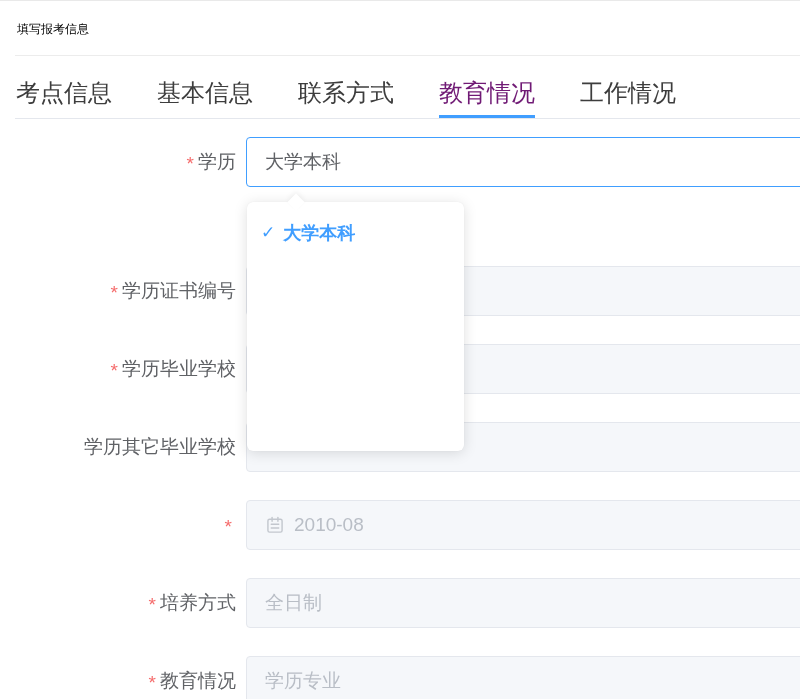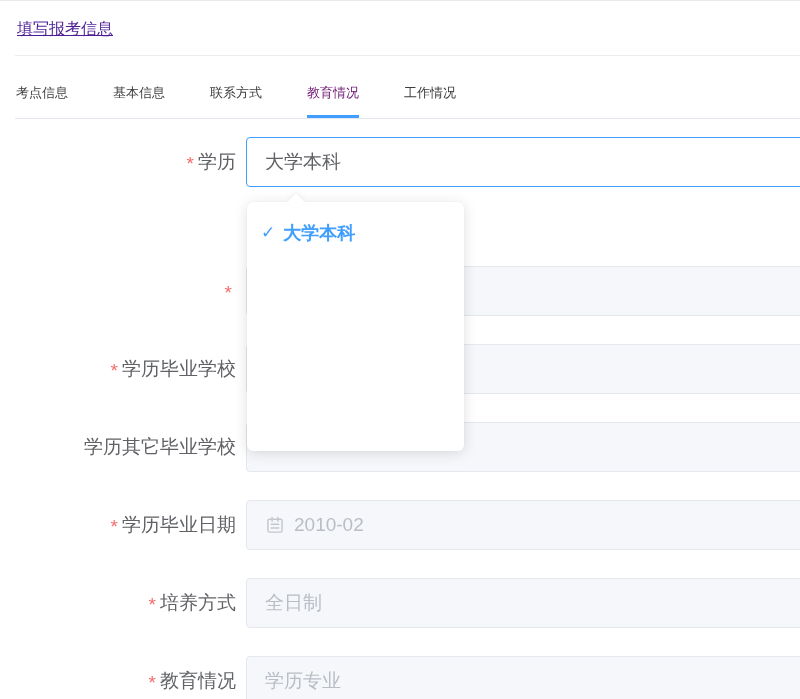--- a/index.html
+++ b/index.html
@@ -1,24 +1,24 @@
 <!DOCTYPE html>
 <html><head>
 <meta charset="utf-8">
 <style>
   html,body{margin:0;padding:0;}
   body{
     width:800px;height:699px;overflow:hidden;background:#fff;position:relative;
     border-top:1px solid #e9e9e9;box-sizing:border-box;
     font-family:"Liberation Sans","DejaVu Sans",sans-serif;
   }
-  .page-title{font-size:16px;color:#4c1d95;padding:17px 0 0 17px;line-height:22px;text-decoration:underline;}
+  .page-title{font-size:12px;color:#000000;padding:17px 0 0 17px;line-height:22px;}
   .title-divider{border-bottom:1px solid #ececec;margin:15px 0 0 15px;}
   .tabs{display:flex;gap:45px;margin-left:15px;padding:26px 0 0 1px;border-bottom:1px solid #e4e7ed;}
-  .tab{font-size:13px;line-height:22px;color:#3d3d3d;padding-bottom:11px;border-bottom:3px solid transparent;cursor:pointer;white-space:nowrap;}
+  .tab{font-size:24px;line-height:22px;color:#3d3d3d;padding-bottom:11px;border-bottom:3px solid transparent;cursor:pointer;white-space:nowrap;}
   .tab.active{color:#701a75;border-bottom-color:#409EFF;}
   .form{padding-top:18px;}
   .row{display:flex;align-items:center;width:820px;height:50px;margin-bottom:28px;}
   .row.first{margin-bottom:79px;}
   .field-label{width:236px;display:flex;justify-content:flex-end;align-items:center;font-size:19px;color:#606266;white-space:nowrap;}
   .req{color:#F56C6C;font-size:19px;margin-right:4px;padding-top:4px;}
   .control{flex:1;margin-left:10px;height:50px;box-sizing:border-box;border-radius:4px;font-size:19px;padding:0 18px;display:flex;align-items:center;}
   input.control{outline:none;}
   .focused{background:#fff;border:1px solid #409EFF;color:#606266;}
   .disabled{background:#f5f7fa;border:1px solid #e4e7ed;color:#b9bec6;}
@@ -50,20 +50,21 @@
     <div class="field-label">
       <span class="req hide-if-empty">*</span>
       <span>学历</span>
     </div>
     <input class="control focused" type="text" value="大学本科" style="">
   </div>
 
   <div class="row">
     <div class="field-label">
       <span class="req hide-if-empty">*</span>
+      <span>学历证书编号</span>
     </div>
     <div class="control disabled">
       <span></span>
     </div>
   </div>
 
   <div class="row">
     <div class="field-label">
       <span class="req hide-if-empty">*</span>
       <span>学历毕业学校</span>
@@ -79,33 +80,32 @@
       <span>学历其它毕业学校</span>
     </div>
     <div class="control disabled">
       <span></span>
     </div>
   </div>
 
   <div class="row">
     <div class="field-label">
       <span class="req hide-if-empty">*</span>
-      <span>学历毕业日期</span>
     </div>
     <div class="control disabled">
       <span class="cal-icon">
         <svg width="20" height="20" viewBox="0 0 24 24" fill="none" stroke="#c3c7ce" stroke-width="1.7" stroke-linecap="round">
           <rect x="3.5" y="5" width="17" height="15.5" rx="2"></rect>
           <line x1="8.5" y1="3" x2="8.5" y2="7.5"></line>
           <line x1="15.5" y1="3" x2="15.5" y2="7.5"></line>
           <line x1="7.5" y1="11" x2="16.5" y2="11"></line>
           <line x1="7.5" y1="15.5" x2="16.5" y2="15.5"></line>
         </svg>
       </span>
-      <span>2010-02</span>
+      <span>2010-08</span>
     </div>
   </div>
 
   <div class="row">
     <div class="field-label">
       <span class="req hide-if-empty">*</span>
       <span>培养方式</span>
     </div>
     <div class="control disabled">
       <span>全日制</span>

